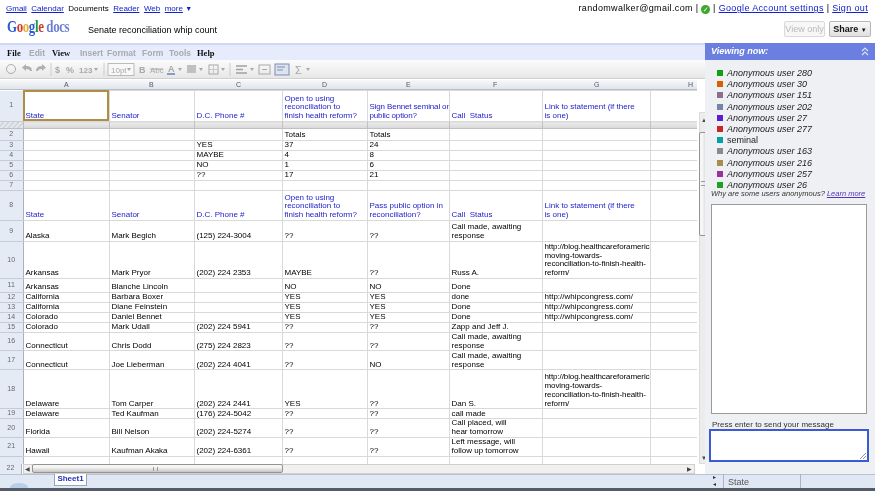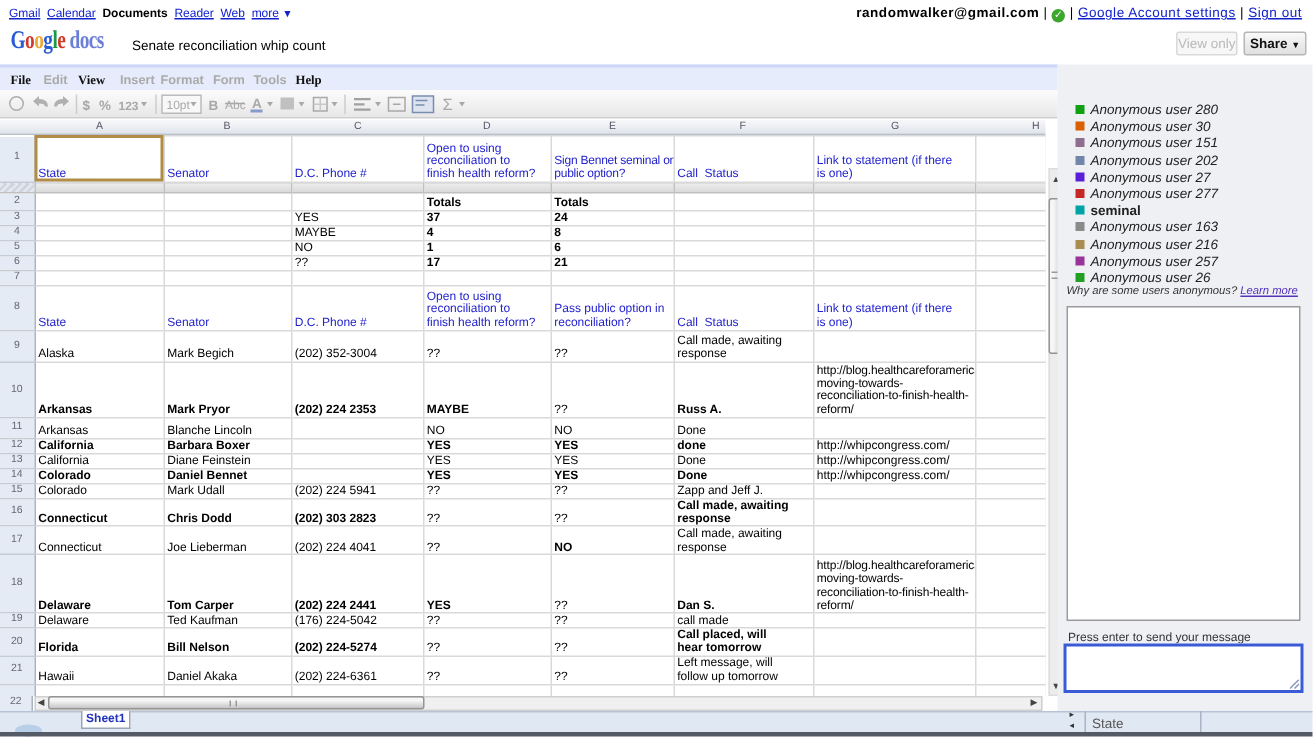--- a/index.html
+++ b/index.html
@@ -31,21 +31,21 @@
 .clbl { position:absolute; top:1px; }
 #grid { left:0; top:90px; width:697px; height:374px; overflow:hidden; }
 table { border-collapse:collapse; table-layout:fixed; width:697px; }
 td { border:1px solid #d9d9d9; font-size:8px; line-height:8.8px; color:#000;
   vertical-align:bottom; padding:0 1px 0 2px; overflow:hidden; }
 td.gut { background:#e4ebf5; border:none; border-right:1px solid #aab2bf; border-bottom:1px solid #c6ccd6;
   color:#667; font-size:7px; text-align:center; vertical-align:middle; padding:0; }
 tr.divdr td { background:linear-gradient(#ececec,#d8d8d8); border-color:#c0c0c0; }
 tr.divdr td.gut { background:repeating-linear-gradient(135deg,#e3e7ee 0 2px,#cdd2dc 2px 3.5px); }
 td.hdr { color:#2222cc; font-weight:normal; }
-b { font-weight:bold; }
+b { font-weight:normal; }
 .nw { white-space:nowrap; }
 
 #vscroll { left:699px; top:112px; width:10px; height:352px; background:#ececec; border:1px solid #dcdcdc; }
 #vthumb { left:0px; top:20px; width:9px; height:104px; background:linear-gradient(90deg,#fdfdfd,#d8d8d8);
   border:1px solid #a9a9a9; border-radius:1px; }
 #hscroll { left:23px; top:464px; width:672px; height:10px; background:#f0f0f0; border:1px solid #d0d0d0;}
 #hthumb { left:9px; top:0px; width:302px; height:8px; background:linear-gradient(#fdfdfd,#d8d8d8);
   border:1px solid #a9a9a9; border-radius:1px; }
 .arr { position:absolute; font-size:6px; color:#444; line-height:6px; }
 
@@ -278,21 +278,21 @@
           <td class="hdr">
             <div class="nw">Link to statement (if there</div>
             <div class="nw">is one)</div>
           </td>
           <td></td>
         </tr>
 <tr style="height:21px;">
           <td class="gut">9</td>
           <td>Alaska</td>
           <td>Mark Begich</td>
-          <td>(202) 352-3004</td>
+          <td>(125) 224-3004</td>
           <td>??</td>
           <td>??</td>
           <td>
             <div class="nw">Call made, awaiting</div>
             <div class="nw">response</div>
           </td>
           <td></td>
           <td></td>
         </tr>
 <tr style="height:37px;">
@@ -363,21 +363,21 @@
           <td>??</td>
           <td>??</td>
           <td>Zapp and Jeff J.</td>
           <td></td>
           <td></td>
         </tr>
 <tr style="height:17px;">
           <td class="gut">16</td>
           <td><b>Connecticut</b></td>
           <td><b>Chris Dodd</b></td>
-          <td><b>(202) 303 2823</b></td>
+          <td><b>(275) 224 2823</b></td>
           <td>??</td>
           <td>??</td>
           <td><b><div class="nw">Call made, awaiting</div><div class="nw">response</div></b></td>
           <td></td>
           <td></td>
         </tr>
 <tr style="height:19px;">
           <td class="gut">17</td>
           <td>Connecticut</td>
           <td>Joe Lieberman</td>
@@ -425,21 +425,21 @@
           <td><b>(202) 224-5274</b></td>
           <td>??</td>
           <td>??</td>
           <td><b><div class="nw">Call placed, will</div><div class="nw">hear tomorrow</div></b></td>
           <td></td>
           <td></td>
         </tr>
 <tr style="height:18px;">
           <td class="gut">21</td>
           <td>Hawaii</td>
-          <td>Daniel Akaka</td>
+          <td>Kaufman Akaka</td>
           <td>(202) 224-6361</td>
           <td>??</td>
           <td>??</td>
           <td>
             <div class="nw">Left message, will</div>
             <div class="nw">follow up tomorrow</div>
           </td>
           <td></td>
           <td></td>
         </tr>
@@ -475,28 +475,34 @@
 <div class="abs" id="botbar"></div>
 <div class="abs" id="sheettab">Sheet1</div>
 <div class="abs" style="left:10px;top:483px;width:18px;height:8px;border-radius:50%;background:#b9cfe8;"></div>
 <div class="abs" style="left:723px;top:474px;width:1px;height:14px;background:#aab4c6;"></div>
 <div class="abs" style="left:800px;top:474px;width:1px;height:14px;background:#aab4c6;"></div>
 <div class="abs" style="left:728px;top:477px;font-size:9px;color:#555;">State</div>
 <div class="abs" style="left:713px;top:474px;font-size:6px;color:#333;line-height:7px;">▸<br>◂</div>
 <div class="abs" id="botdark"></div>
 
 <div class="abs" id="panel">
+  <div id="vnbar">
+      <span>Viewing now:</span>
+    <svg style="position:absolute;right:6px;top:4px;" width="8" height="9" viewBox="0 0 8 9">
+        <path d="M1 4 L4 1 L7 4 M1 8 L4 5 L7 8" stroke="#dbe1f5" stroke-width="1.2" fill="none"></path>
+      </svg>
+  </div>
   <ul id="users">
     <li><span class="sq" style="background:#11a011"></span>Anonymous user 280</li>
     <li><span class="sq" style="background:#d95f00"></span>Anonymous user 30</li>
     <li><span class="sq" style="background:#8f6d8f"></span>Anonymous user 151</li>
     <li><span class="sq" style="background:#7186a8"></span>Anonymous user 202</li>
     <li><span class="sq" style="background:#5a1ed8"></span>Anonymous user 27</li>
     <li><span class="sq" style="background:#c62828"></span>Anonymous user 277</li>
-    <li style="font-style:normal;font-weight:bold;"><span class="sq" style="background:#00a3a3"></span>seminal</li>
+    <li style="font-style:normal;font-weight:normal;"><span class="sq" style="background:#00a3a3"></span>seminal</li>
     <li><span class="sq" style="background:#8a8a8a"></span>Anonymous user 163</li>
     <li><span class="sq" style="background:#a98c4f"></span>Anonymous user 216</li>
     <li><span class="sq" style="background:#993399"></span>Anonymous user 257</li>
     <li><span class="sq" style="background:#22a022"></span>Anonymous user 26</li>
   </ul>
   <div id="why">Why are some users anonymous? <a href="#" style="color:#5533bb;">Learn more</a></div>
   <div id="chatbox"></div>
   <div id="pressenter">Press enter to send your message</div>
   <div id="chatinput">
       <svg style="position:absolute;right:0;bottom:0" width="7" height="7">

